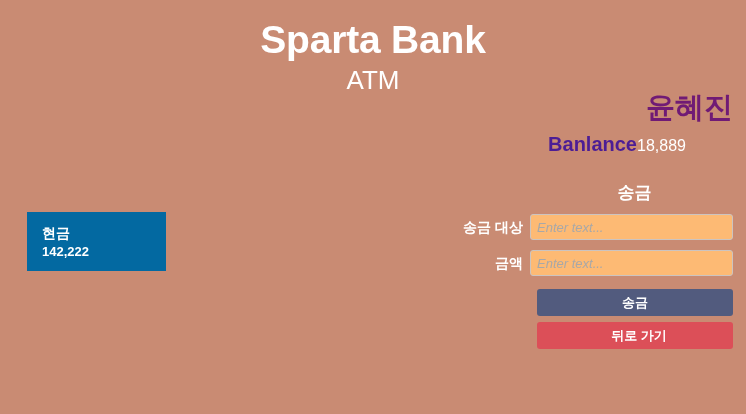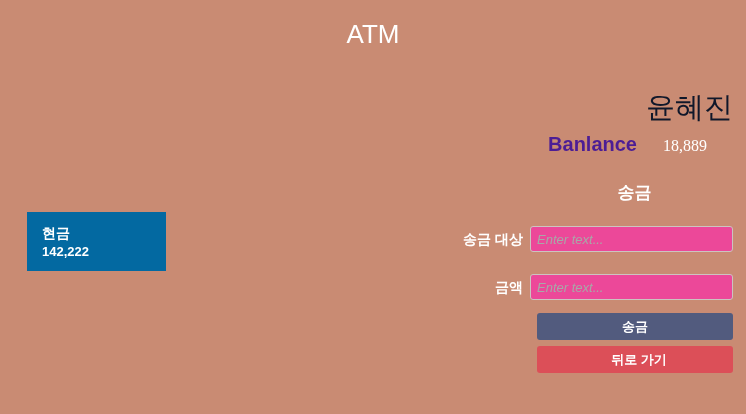--- a/index.html
+++ b/index.html
@@ -44,43 +44,42 @@
   .account-block {
     position: absolute;
     top: 89px;
     right: 13px;
     width: 300px;
     text-align: right;
   }
   .account-name {
     font-size: 29px;
     line-height: 36px;
-    font-weight: normal;
-    color: #0f172a;
+    font-weight: bold;
+    color: #701a75;
   }
   .balance-row {
     margin-top: 9px;
     display: flex;
     justify-content: flex-end;
     align-items: baseline;
   }
   .balance-label {
     font-size: 20px;
     font-weight: bold;
     color: #4c1d95;
     line-height: 20px;
   }
   .balance-value {
     font-size: 16px;
     font-weight: normal;
     color: #ffffff;
     line-height: 20px;
     min-width: 96px;
-    text-align: center;
-    font-family: Liberation Serif, serif;
+    text-align: left;
   }
 
   
   .cash-card {
     position: absolute;
     left: 27px;
     top: 212px;
     width: 139px;
     height: 59px;
     background: #0369a1;
@@ -111,36 +110,36 @@
     font-size: 17px;
     font-weight: bold;
     color: #ffffff;
     text-align: center;
     line-height: 22px;
     padding-left: 84px;
   }
   .field-row {
     display: flex;
     align-items: center;
-    margin-top: 22px;
+    margin-top: 10px;
   }
   .field-label {
     width: 78px;
     text-align: right;
     padding-right: 7px;
     font-size: 14px;
     font-weight: bold;
     color: #ffffff;
     line-height: 18px;
     white-space: nowrap;
   }
   .field-input {
     flex: 1;
     height: 26px;
-    background: #ec4899;
+    background: #fdba74;
     border: 1px solid #ccc4c0;
     border-radius: 3px;
     padding: 0 6px;
     font-family: "Liberation Sans", "DejaVu Sans", sans-serif;
     font-size: 13px;
     color: #333333;
     outline: none;
   }
   .field-input::placeholder {
     color: #a8a8a8;
@@ -170,20 +169,21 @@
   .btn-back {
     background: #dc4f58;
     margin-top: 6px;
     padding-left: 8px;
   }
 </style>
 </head>
 <body>
 
 <div class="header">
+  <h1 class="bank-title">Sparta Bank</h1>
   <div class="bank-subtitle">ATM</div>
 </div>
 
 <div class="account-block">
   <div class="account-name">윤혜진</div>
   <div class="balance-row">
     <span class="balance-label">Banlance</span>
     <span class="balance-value">18,889</span>
   </div>
 </div>

